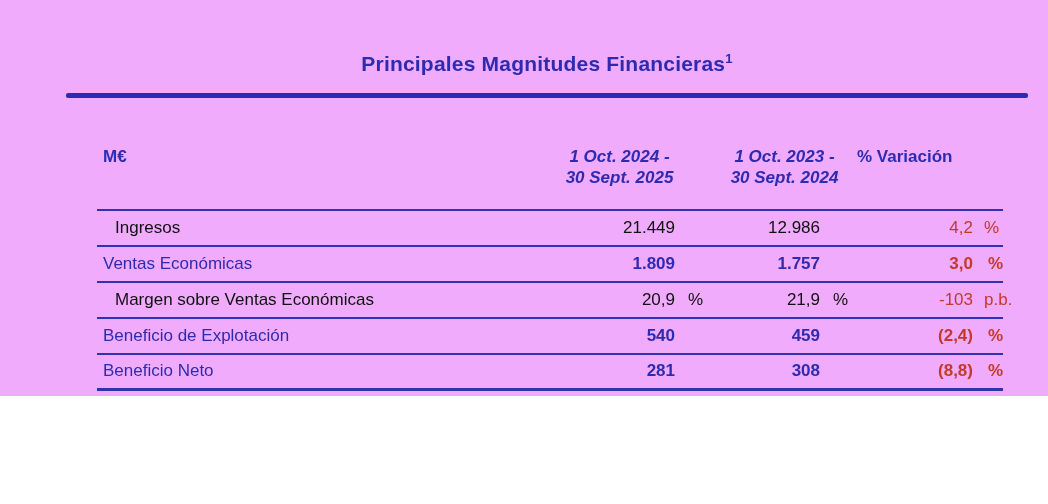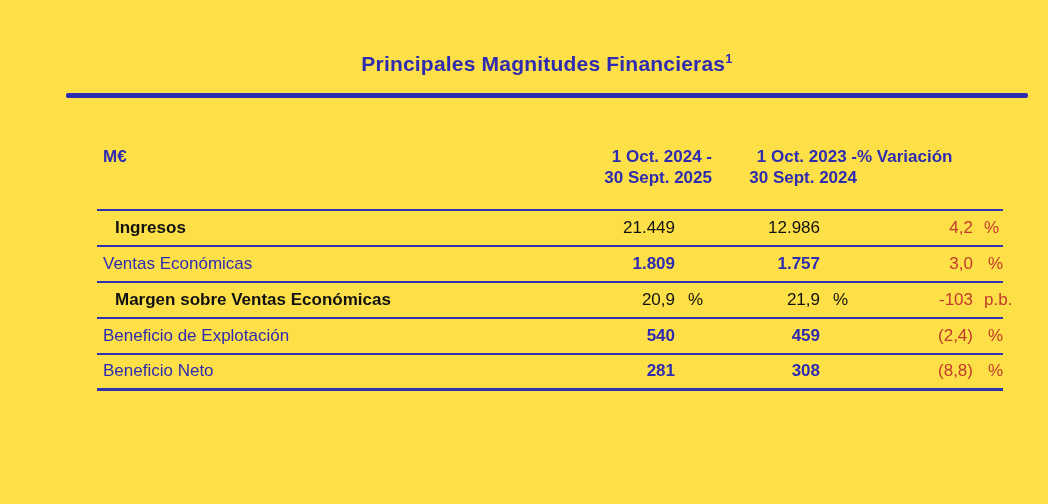--- a/index.html
+++ b/index.html
@@ -5,22 +5,22 @@
   :root {
     --blue: #2e2bb1;
     --line: #3032ae;
     --red:  #c33a2c;
   }
   * { box-sizing: border-box; }
   body { margin: 0; background: #ffffff; }
   .page {
     position: relative;
     width: 1048px;
-    height: 504px;
-    background: #fde047;
+    height: 396px;
+    background: #f0abfc;
     font-family: "Liberation Sans", "DejaVu Sans", sans-serif;
     overflow: hidden;
   }
   .title-block {
     position: absolute;
     left: 66px;
     top: 51px;
     width: 962px;
     text-align: center;
   }
@@ -51,40 +51,40 @@
   }
   thead th {
     color: var(--blue);
     font-weight: bold;
     vertical-align: top;
     padding: 0 0 20px 0;
     line-height: 1.25;
     white-space: nowrap;
   }
   th.h-unit   { text-align: left; padding-left: 6px; }
-  th.h-period { text-align: right; }
+  th.h-period { text-align: center; font-style: italic; }
   th.h-var    { text-align: left; }
   tbody td {
     border-top: 2px solid var(--line);
     height: 36px;
     padding: 0;
     vertical-align: middle;
     white-space: nowrap;
   }
   tbody tr:last-child td { border-bottom: 3px solid var(--line); }
-  .c-label { text-align: left; font-weight: bold; }
+  .c-label { text-align: left; }
   .c-num   { text-align: right; padding-right: 2px; }
   .c-unit  { text-align: left;  padding-left: 11px; }
   .c-var   { text-align: right; padding-right: 2px; color: var(--red); }
   .c-var-unit { text-align: left; padding-left: 9px; color: var(--red); }
   tr.plain .c-label { padding-left: 18px; color: #111111; }
   tr.plain .c-num, tr.plain .c-unit { color: #111111; }
   tr.strong .c-label { padding-left: 6px; color: var(--blue); font-weight: normal; }
   tr.strong .c-num, tr.strong .c-unit { color: var(--blue); font-weight: bold; }
-  tr.strong .c-var, tr.strong .c-var-unit { font-weight: normal; text-align: right; }
+  tr.strong .c-var, tr.strong .c-var-unit { font-weight: bold; text-align: right; }
 </style>
 </head>
 <body>
 
 <div class="page">
 
   <div class="title-block">
     <span class="page-title"><span>Principales Magnitudes Financieras</span><sup>1</sup></span>
   </div>
   <div class="title-rule"></div>

